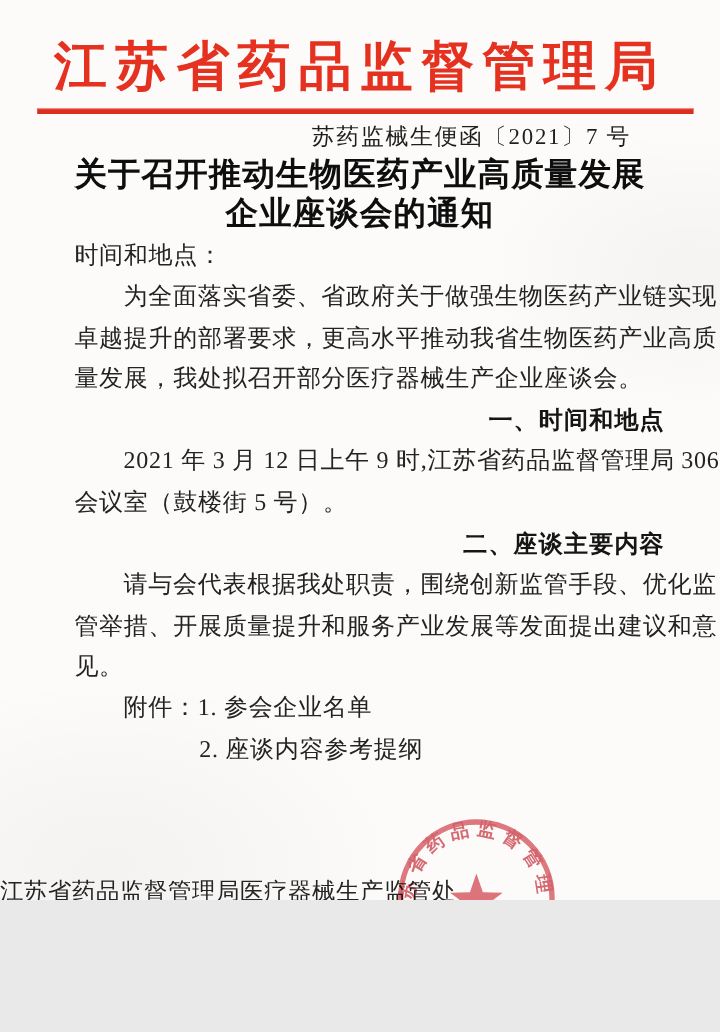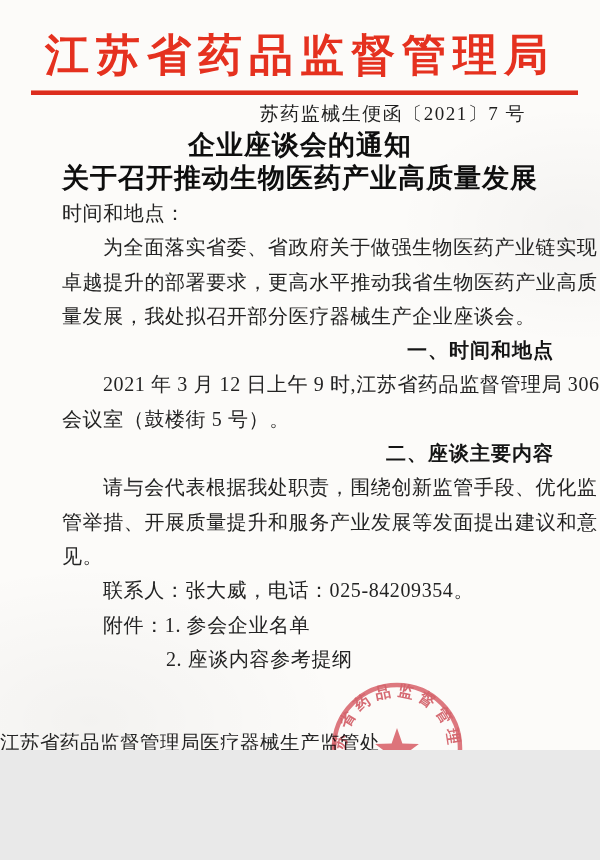--- a/index.html
+++ b/index.html
@@ -81,37 +81,36 @@
 
 <div class="page">
 
   <div class="agency">江苏省药品监督管理局</div>
 
   <div class="header-rule"></div>
 
   <div class="doc-number">苏药监械生便函〔2021〕7 号</div>
 
   <div class="doc-title">
+    <div>关于召开推动生物医药产业高质量发展</div>
     <div>企业座谈会的通知</div>
-    <div>关于召开推动生物医药产业高质量发展</div>
   </div>
 
   <div class="body-block">
     <div class="bline">时间和地点：</div>
     <div class="bline ind">为全面落实省委、省政府关于做强生物医药产业链实现</div>
     <div class="bline">卓越提升的部署要求，更高水平推动我省生物医药产业高质</div>
     <div class="bline">量发展，我处拟召开部分医疗器械生产企业座谈会。</div>
     <div class="bline ind hd">一、时间和地点</div>
     <div class="bline ind">2021 年 3 月 12 日上午 9 时,江苏省药品监督管理局 306</div>
     <div class="bline">会议室（鼓楼街 5 号）。</div>
     <div class="bline ind hd">二、座谈主要内容</div>
     <div class="bline ind">请与会代表根据我处职责，围绕创新监管手段、优化监</div>
     <div class="bline">管举措、开展质量提升和服务产业发展等发面提出建议和意</div>
     <div class="bline">见。</div>
-    <div class="bline ind">联系人：张大威，电话：025-84209354。</div>
     <div class="bline ind">附件：1. 参会企业名单</div>
     <div class="bline ind2">2. 座谈内容参考提纲</div>
   </div>
 
   <div class="signer">江苏省药品监督管理局医疗器械生产监管处</div>
   <div class="sign-date">2021 年 3 月 8 日</div>
 
   <svg class="seal" viewBox="0 0 140 140" xmlns="http://www.w3.org/2000/svg">
     <circle cx="70" cy="70" r="63" fill="none" stroke="#d95f68" stroke-width="4.5" opacity="0.95"></circle>
     <path d="M70,50 L75.4,65.6 L91.9,65.9 L78.8,75.8 L83.5,91.6 L70,82.2 L56.5,91.6 L61.2,75.8 L48.1,65.9 L64.6,65.6 Z" fill="#d8555e" opacity="0.92"></path>

